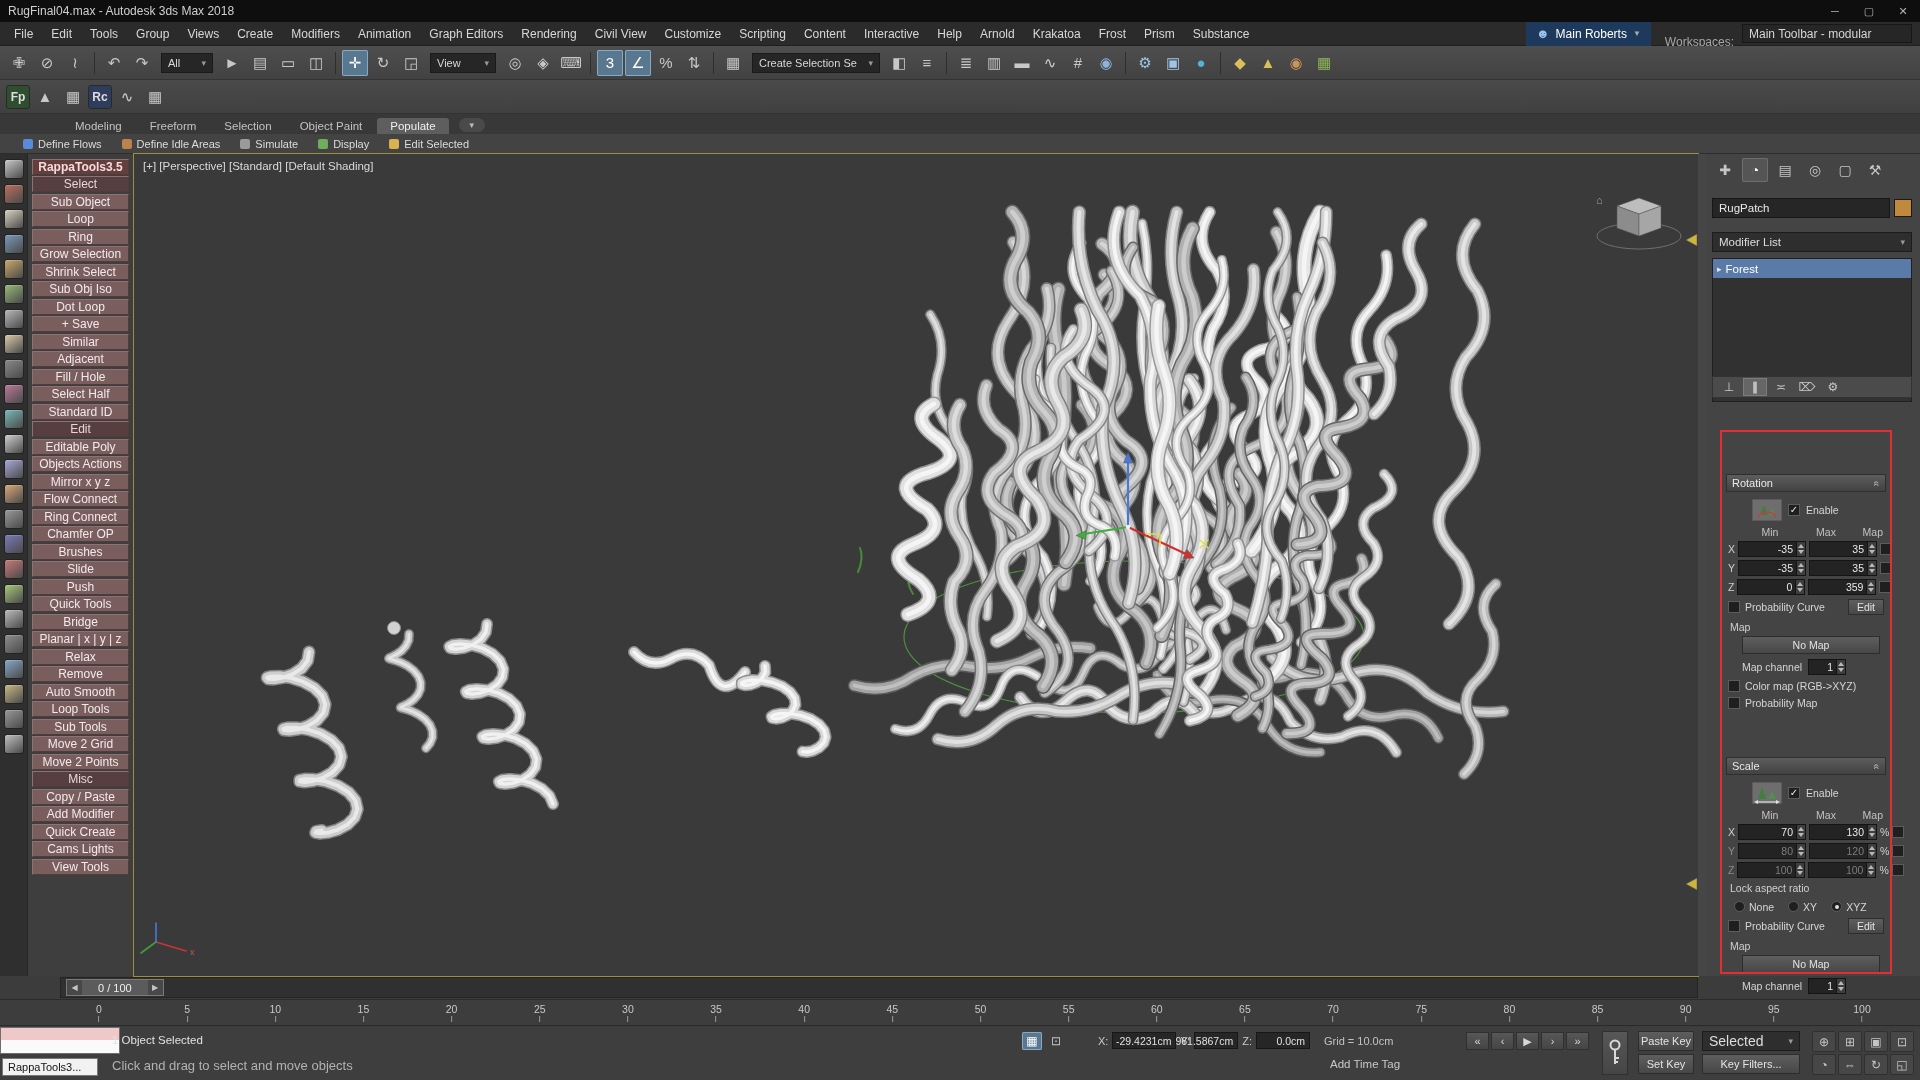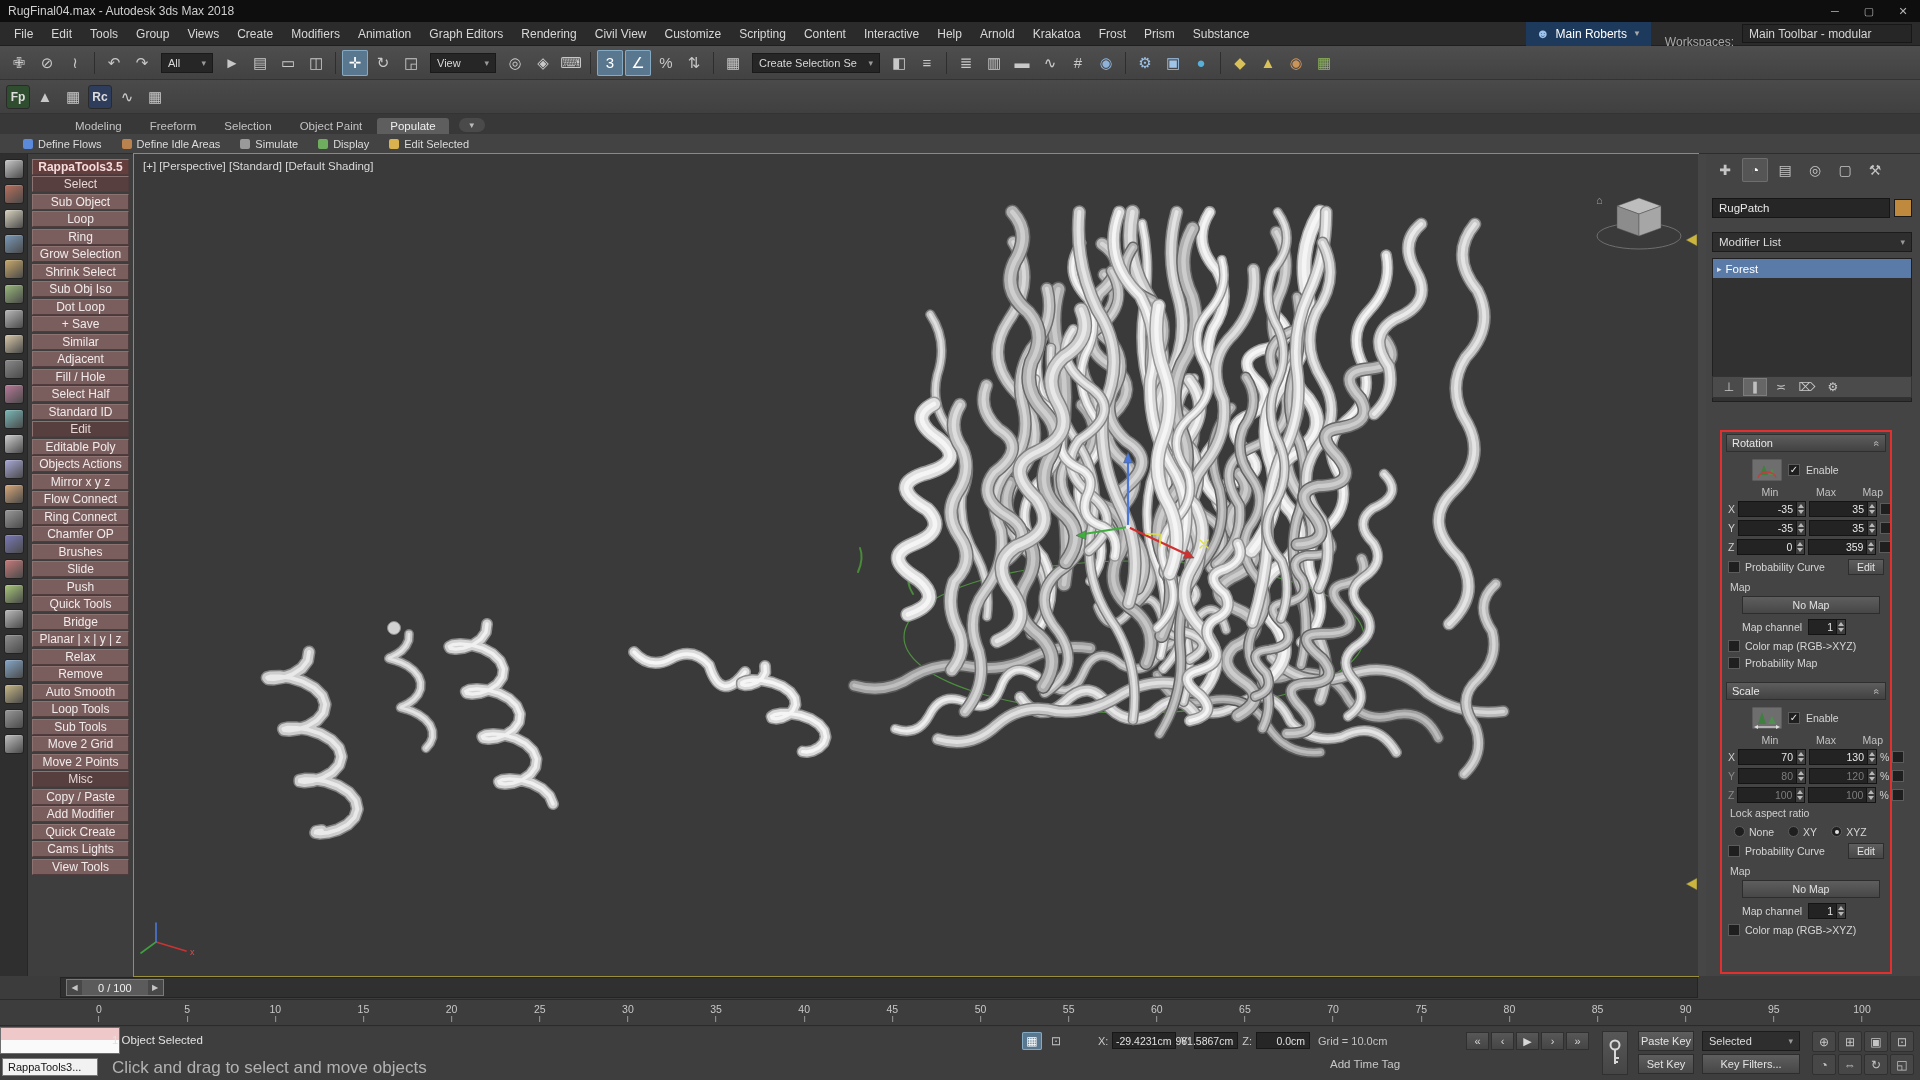--- a/index.html
+++ b/index.html
@@ -106,21 +106,21 @@
     color:#c8c8c8; font-size:12px; }
   .stktool.active { background:#666; box-shadow:inset 0 0 0 1px #7d7d7d; color:#fff; }
 
   .params { position:absolute; left:0; top:262px; width:214px; bottom:0; }
   .redframe { position:absolute; left:14px; top:14px; width:172px; bottom:2px;
     border:2px solid #e23030; pointer-events:none; z-index:5; }
   .paramcol { position:absolute; left:20px; top:18px; width:160px; }
   .rollout { margin-bottom:5px; }
   .rhead { height:18px; background:linear-gradient(#5d5d5d,#424242); border:1px solid #2f2f2f;
     display:flex; align-items:center; justify-content:space-between; padding:0 5px;
-    font-size:11px; color:#e8e8e8; }
+    font-size:11px; color:#e8e8e8;margin-top:40px; }
   .rhead::after { content:"«"; transform:rotate(90deg); font-size:10px; color:#bdbdbd; }
   .rbody { padding:4px 2px 5px; font-size:10.5px; color:#d5d5d5; }
   .enrow { display:flex; align-items:center; gap:6px; margin:2px 0 4px 24px; height:24px; }
   .thumb { width:30px; height:22px; flex:none; }
   .colhead { display:flex; margin-left:14px; color:#c2c2c2; height:13px; }
   .colhead .c1 { width:56px; text-align:center; }
   .colhead .c2 { width:56px; text-align:center; }
   .colhead .c3 { flex:1; text-align:right; padding-right:1px; }
   .axrow { display:flex; align-items:center; height:19px; gap:3px; }
   .axrow .ax { width:10px; text-align:left; color:#cfcfcf; }
@@ -173,44 +173,44 @@
 
   
   .statusbar { position:absolute; left:0; top:1027px; width:1920px; height:53px; background:#3e3e3e; }
   .listener { position:absolute; left:0; top:0; width:120px; height:27px; border:1px solid #6e6e6e; }
   .listener .pink { height:12px; background:#efc9c9; }
   .listener .white { height:13px; background:#fafafa; }
   .rappwin { position:absolute; left:2px; top:31px; width:96px; height:18px; background:#f2f2f2;
     color:#141414; font-size:11px; display:flex; align-items:center; padding-left:5px;
     border:1px solid #777; }
   .selinfo { position:absolute; left:112px; top:7px; font-size:11.5px; color:#e2e2e2; }
-  .prompt { position:absolute; left:112px; top:31px; font-size:17px; color:#b2b2b2; }
+  .prompt { position:absolute; left:112px; top:31px; font-size:13px; color:#b2b2b2; }
   .lockicons { position:absolute; left:1022px; top:5px; display:flex; gap:4px; }
   .sicon { width:20px; height:18px; display:flex; align-items:center; justify-content:center;
     color:#c5c5c5; font-size:12px; border-radius:2px; }
   .sicon.active { background:#59788f; box-shadow:inset 0 0 0 1px #85aac4; color:#fff; }
   .coordrow { position:absolute; left:1098px; top:5px; display:flex; align-items:center; gap:4px;
     font-size:11px; color:#c8c8c8; }
   .coordfield { height:17px; background:#262626; border:1px solid #171717; display:flex;
     align-items:center; justify-content:flex-end; padding:0 4px; color:#e0e0e0; font-size:10.5px; }
-  .gridinfo { margin-left:4px; color:#c2c2c2; }
+  .gridinfo { margin-left:10px; color:#c2c2c2; }
   .addtag { position:absolute; left:1330px; top:31px; font-size:11.5px; color:#c8c8c8; }
   .transport { position:absolute; left:1466px; top:5px; display:flex; gap:2px; }
   .trbtn { width:23px; height:18px; background:linear-gradient(#575757,#454545); border:1px solid #303030;
     color:#d8d8d8; font-size:11px; display:flex; align-items:center; justify-content:center; }
   .keybtn { position:absolute; left:1602px; top:4px; width:26px; height:44px;
     background:linear-gradient(#575757,#454545); border:1px solid #303030; display:flex;
     align-items:center; justify-content:center; }
   .akbtns { position:absolute; left:1638px; top:4px; width:56px; }
   .akbtn { height:20px; margin-bottom:3px; background:linear-gradient(#5e5e5e,#474747);
     border:1px solid #2d2d2d; color:#e3e3e3; font-size:11px; display:flex; align-items:center;
     justify-content:center; }
   .seldd { position:absolute; left:1702px; top:4px; width:98px; height:20px; background:#2e2e2e;
     border:1px solid #1c1c1c; display:flex; align-items:center; justify-content:space-between;
-    padding:0 6px; font-size:11px; }
+    padding:0 6px; font-size:14px; }
   .seldd::after { content:"▾"; font-size:9px; color:#9a9a9a; }
   .kfbtn { position:absolute; left:1702px; top:27px; width:98px; height:20px;
     background:linear-gradient(#5e5e5e,#474747); border:1px solid #2d2d2d; color:#e3e3e3;
     font-size:11px; display:flex; align-items:center; justify-content:center; }
   .navicons { position:absolute; left:1812px; top:4px; width:104px; display:flex; flex-wrap:wrap; gap:2px; }
   .navicons .sicon { width:24px; height:21px; background:#474747; border:1px solid #303030; }
 </style>
 </head>
 <body>
 

